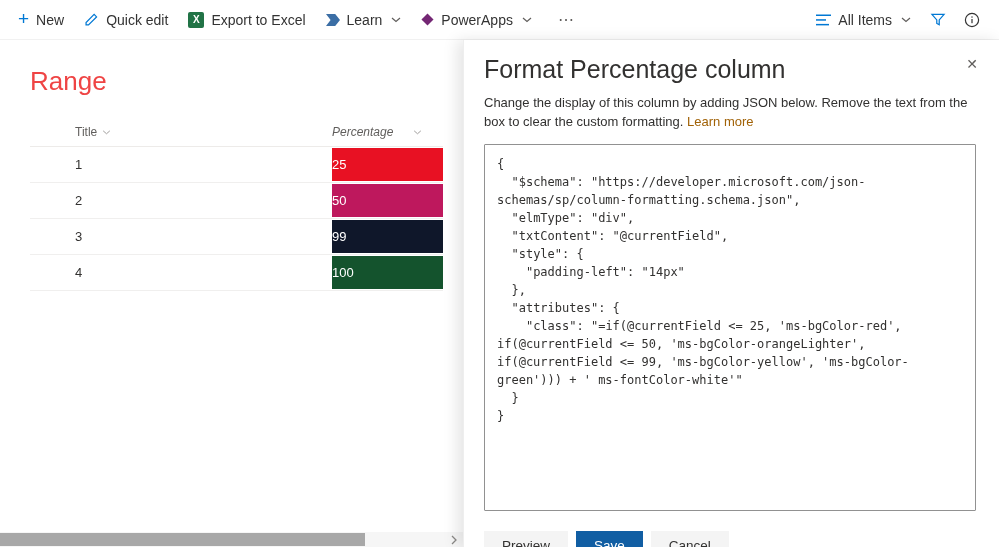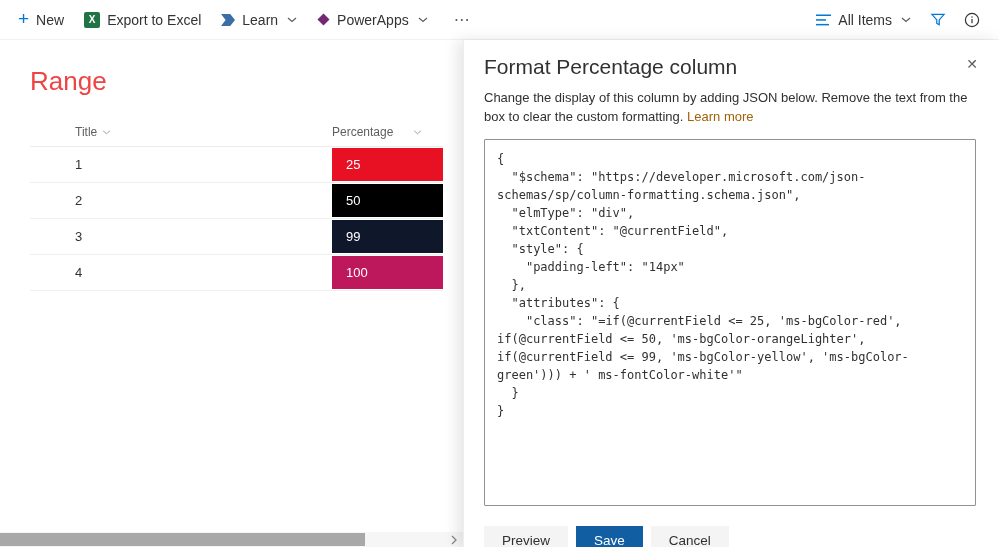--- a/index.html
+++ b/index.html
@@ -47,53 +47,53 @@
   }
 
   .table { margin-left: 30px; width: 413px; font-size: 13px; }
   .thead {
     display: flex; align-items: center; height: 30px;
     border-bottom: 1px solid #edebe9;
     color: #605e5c; font-size: 12px;
   }
   .col-spacer { width: 45px; flex: none; }
   .col-title { width: 257px; flex: none; display: flex; align-items: center; gap: 5px; cursor: pointer; }
-  .col-pct { width: 111px; flex: none; display: flex; align-items: center; gap: 20px; cursor: pointer; }
+  .col-pct { width: 111px; flex: none; display: flex; align-items: center; gap: 20px; cursor: pointer; font-style: italic; }
   .thead .chev { color: #a19f9d; display: flex; margin-top: 1px; }
 
   .row {
     display: flex; align-items: center; height: 36px;
     border-bottom: 1px solid #f0efee; cursor: pointer;
   }
   .cell-title { width: 257px; flex: none; color: #323130; }
   .cell-pct {
     width: 111px; height: 33px; flex: none;
     display: flex; align-items: center;
-    padding-left: 14px; color: #ffffff; font-size: 13px;
+    color: #ffffff; font-size: 13px;
   }
 
   
   .hscroll {
     position: absolute; bottom: 0; left: 0; width: 463px; height: 15px;
     background: #f6f6f6; display: flex; align-items: center;
   }
   .hscroll-thumb { width: 365px; height: 13px; background: #a8a8a8; margin: 0; }
   .hscroll-arrow {
     margin-left: auto; margin-right: 6px; color: #8a8886;
     display: flex; align-items: center; cursor: pointer;
   }
 
   
   .panel {
     flex: 1; position: relative; background: #fff;
     box-shadow: -6px 0 14px rgba(0,0,0,0.10);
     border-left: 1px solid #eee;
     padding: 15px 24px 0 20px;
   }
-  .panel-title { font-size: 21px; font-weight: 400; color: #323130; }
+  .panel-title { font-size: 25px; font-weight: 400; color: #323130; }
   .panel-close {
     position: absolute; top: 12px; right: 16px;
     width: 24px; height: 24px; display: flex; align-items: center; justify-content: center;
     color: #605e5c; cursor: pointer; font-size: 14px;
   }
   .panel-desc {
     margin-top: 10px; font-size: 13px; line-height: 1.45;
     color: #323130; max-width: 512px;
   }
   .learn-more { color: #a16207; cursor: pointer; text-decoration: none; }
@@ -122,20 +122,28 @@
 <body>
 
 <div class="topbar">
   <div class="tb-group">
 
     <div class="tb-btn">
       <span class="icon plus-icon">+</span>
       <span>New</span>
     </div>
 
+    <div class="tb-btn">
+      <span class="icon">
+        <svg width="15" height="15" viewBox="0 0 16 16">
+            <path d="M2.2 13.8V11.2L10.8 2.6l2.6 2.6-8.6 8.6z" fill="none" stroke="#0078d4" stroke-width="1.3"></path>
+          </svg>
+      </span>
+      <span>Quick edit</span>
+    </div>
 
     <div class="tb-btn">
       <span class="icon xl-icon">X</span>
       <span>Export to Excel</span>
     </div>
 
     <div class="tb-btn">
       <span class="icon">
         <svg width="14" height="12" viewBox="0 0 14 12">
             <path d="M0 0h9.2L14 6 9.2 12H0l4.6-6z" fill="#3b6ea5"></path>
@@ -230,31 +238,31 @@
       </div>
 
       <div class="row">
         <span class="col-spacer"></span>
         <span class="cell-title">1</span>
         <span class="cell-pct" style="background-color: rgb(232, 17, 35);">25</span>
       </div>
       <div class="row">
         <span class="col-spacer"></span>
         <span class="cell-title">2</span>
-        <span class="cell-pct" style="background-color: #000000;">50</span>
+        <span class="cell-pct" style="background-color: #be185d;">50</span>
       </div>
       <div class="row">
         <span class="col-spacer"></span>
         <span class="cell-title">3</span>
         <span class="cell-pct" style="background-color: #0f172a;">99</span>
       </div>
       <div class="row">
         <span class="col-spacer"></span>
         <span class="cell-title">4</span>
-        <span class="cell-pct" style="background-color: #be185d;">100</span>
+        <span class="cell-pct" style="background-color: #14532d;">100</span>
       </div>
     </div>
 
     <div class="hscroll">
       <div class="hscroll-thumb"></div>
       <span class="hscroll-arrow">
         <svg width="6" height="10" viewBox="0 0 6 10">
             <path d="M1 1l4 4-4 4" fill="none" stroke="currentColor" stroke-width="1.3"></path>
           </svg>
       </span>

